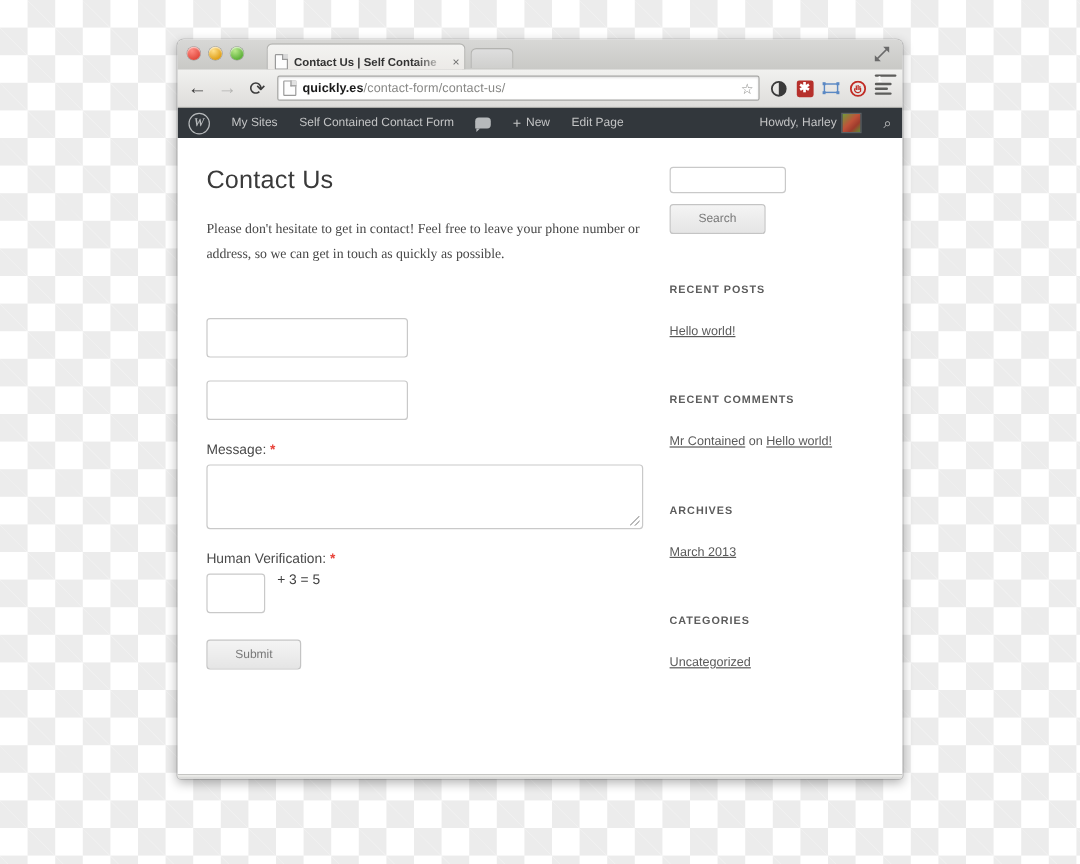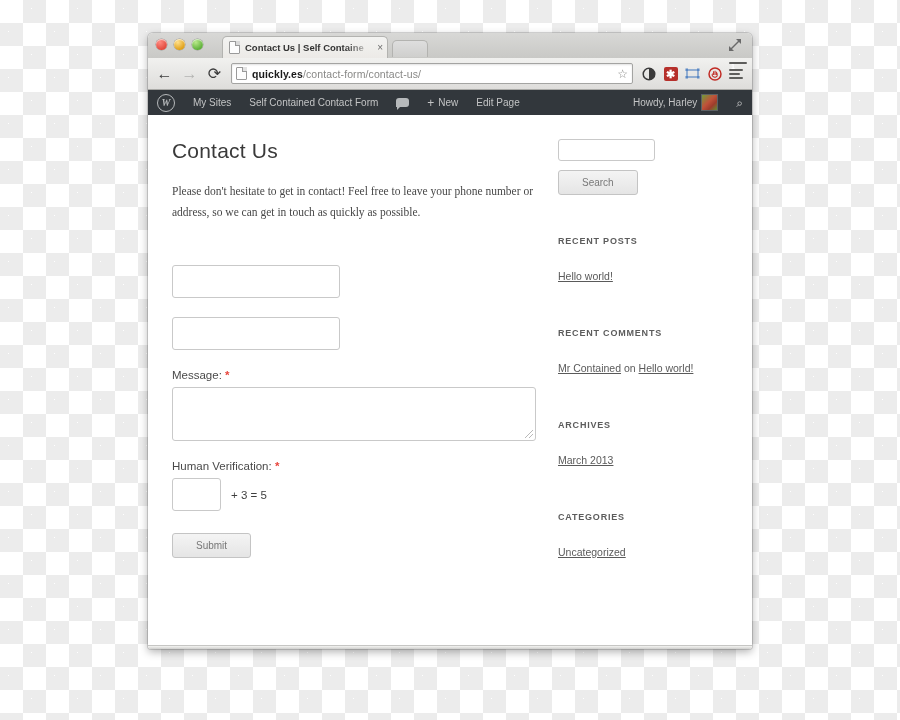--- a/index.html
+++ b/index.html
@@ -68,21 +68,21 @@
     left: 74px;
     bottom: 0;
     width: 166px;
     height: 22px;
     background: linear-gradient(180deg, #f3f3f1 0%, #eceae7 100%);
     border-radius: 5px 5px 0 0;
     border: 1px solid #b3b3b0;
     border-bottom: none;
     box-sizing: border-box;
     display: flex;
-    align-items: center;
+    align-items: flex-end;
     padding: 0 4px 0 6px;
     overflow: hidden;
   }
   .tab-favicon {
     width: 9px; height: 11px;
     background: #fdfdfd;
     border: 1px solid #9a9a9a;
     border-radius: 1px;
     flex: none;
     margin-right: 5px;
@@ -328,21 +328,21 @@
     position: relative;
   }
   .resize-grip {
     position: absolute;
     right: 2px; bottom: 2px;
     width: 8px; height: 8px;
     background:
       linear-gradient(135deg, transparent 45%, #b9b9b9 45%, #b9b9b9 55%, transparent 55%),
       linear-gradient(135deg, transparent 70%, #b9b9b9 70%, #b9b9b9 80%, transparent 80%);
   }
-  .captcha-row { display: flex; align-items: center; gap: 10px; margin-bottom: 22px; }
+  .captcha-row { display: flex; gap: 10px; margin-bottom: 22px; }
   .captcha-input {
     width: 49px; height: 33px;
     border: 1px solid #c9c9c9;
     border-radius: 3px;
     background: #fff;
     box-sizing: border-box;
   }
   .captcha-eq { font-size: 11.5px; color: #3f3f3f; }
 
   .btn {

